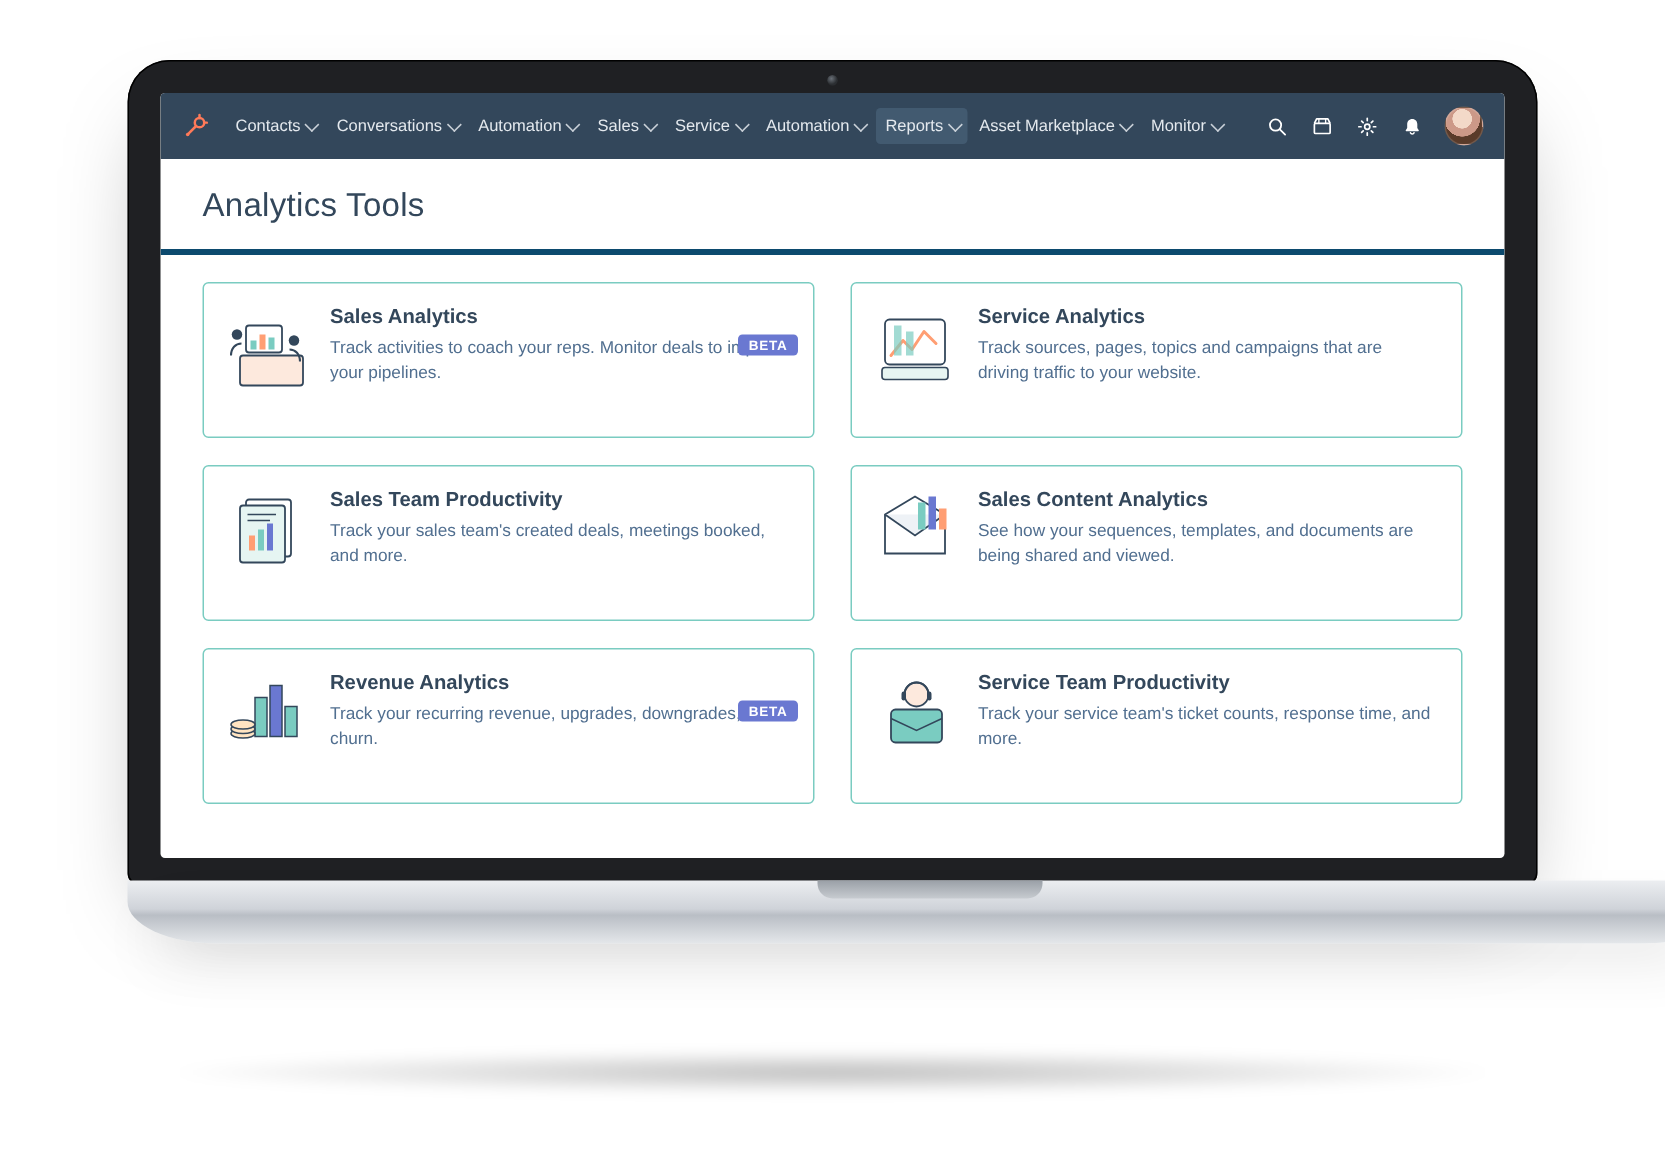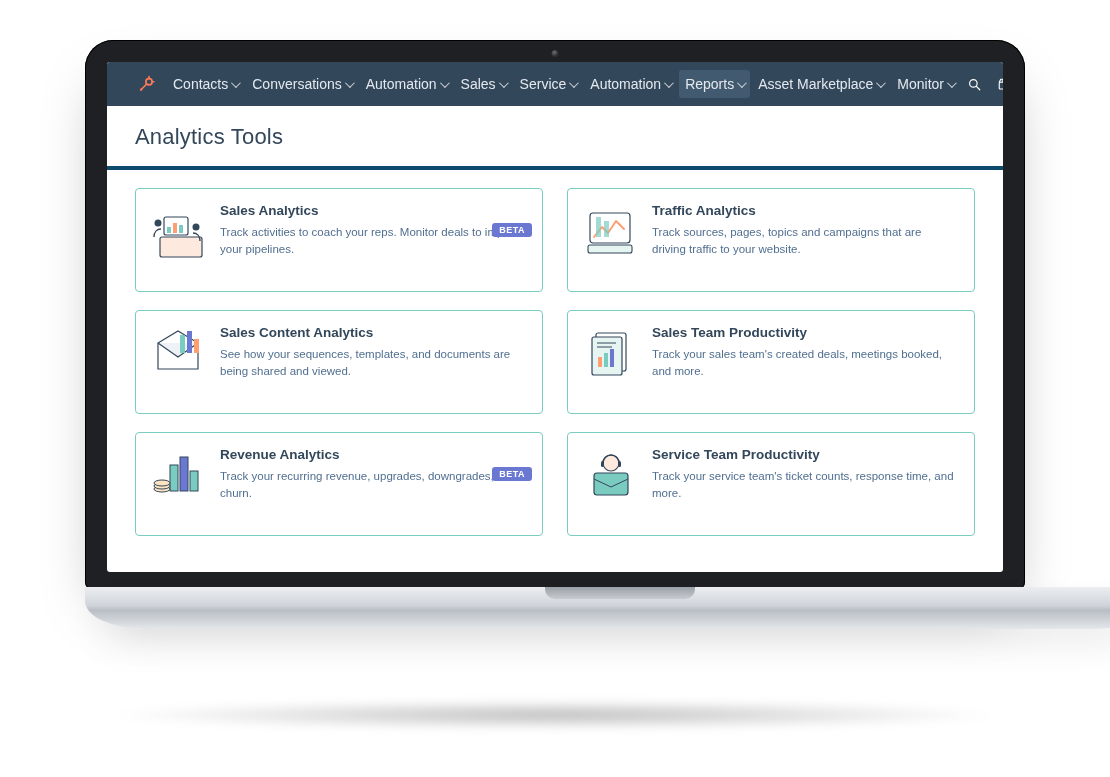--- a/index.html
+++ b/index.html
@@ -70,22 +70,22 @@
     filter: blur(4px);
   }
 
   
   .navbar {
     background: #33475b;
     color: #fff;
     height: 44px;
     display: flex;
     align-items: center;
-    padding: 0 30px;
-    font-size: 14px;
+    padding: 0 14px;
+    font-size: 11px;
     gap: 6px;
   }
   .logo {
     width: 18px; height: 18px;
     margin-right: 6px;
     display:flex;align-items:center;justify-content:center;
   }
   .logo svg { width: 18px; height: 18px; }
   .nav-items {
     display: flex;
@@ -297,44 +297,44 @@
                 <div class="card-desc">Track activities to coach your reps. Monitor deals to improve your pipelines.</div>
               </div>
             </div>
             <div class="card">
               <div class="card-illus">
                 <svg viewBox="0 0 56 56" width="56" height="56">
                   <use href="#illus-line-chart-icon"></use>
                 </svg>
               </div>
               <div class="card-body">
-                <div class="card-title">Traffic Analytics</div>
+                <div class="card-title">Service Analytics</div>
                 <div class="card-desc">Track sources, pages, topics and campaigns that are driving traffic to your website.</div>
+              </div>
+            </div>
+            <div class="card">
+              <div class="card-illus">
+                <svg viewBox="0 0 56 56" width="56" height="56">
+                  <use href="#illus-report-stack-icon"></use>
+                </svg>
+              </div>
+              <div class="card-body">
+                <div class="card-title">Sales Team Productivity</div>
+                <div class="card-desc">Track your sales team's created deals, meetings booked, and more.</div>
               </div>
             </div>
             <div class="card">
               <div class="card-illus">
                 <svg viewBox="0 0 56 56" width="56" height="56">
                   <use href="#illus-envelope-chart-icon"></use>
                 </svg>
               </div>
               <div class="card-body">
                 <div class="card-title">Sales Content Analytics</div>
                 <div class="card-desc">See how your sequences, templates, and documents are being shared and viewed.</div>
-              </div>
-            </div>
-            <div class="card">
-              <div class="card-illus">
-                <svg viewBox="0 0 56 56" width="56" height="56">
-                  <use href="#illus-report-stack-icon"></use>
-                </svg>
-              </div>
-              <div class="card-body">
-                <div class="card-title">Sales Team Productivity</div>
-                <div class="card-desc">Track your sales team's created deals, meetings booked, and more.</div>
               </div>
             </div>
             <div class="card">
               <span class="badge">BETA</span>
               <div class="card-illus">
                 <svg viewBox="0 0 56 56" width="56" height="56">
                   <use href="#illus-coins-bars-icon"></use>
                 </svg>
               </div>
               <div class="card-body">

